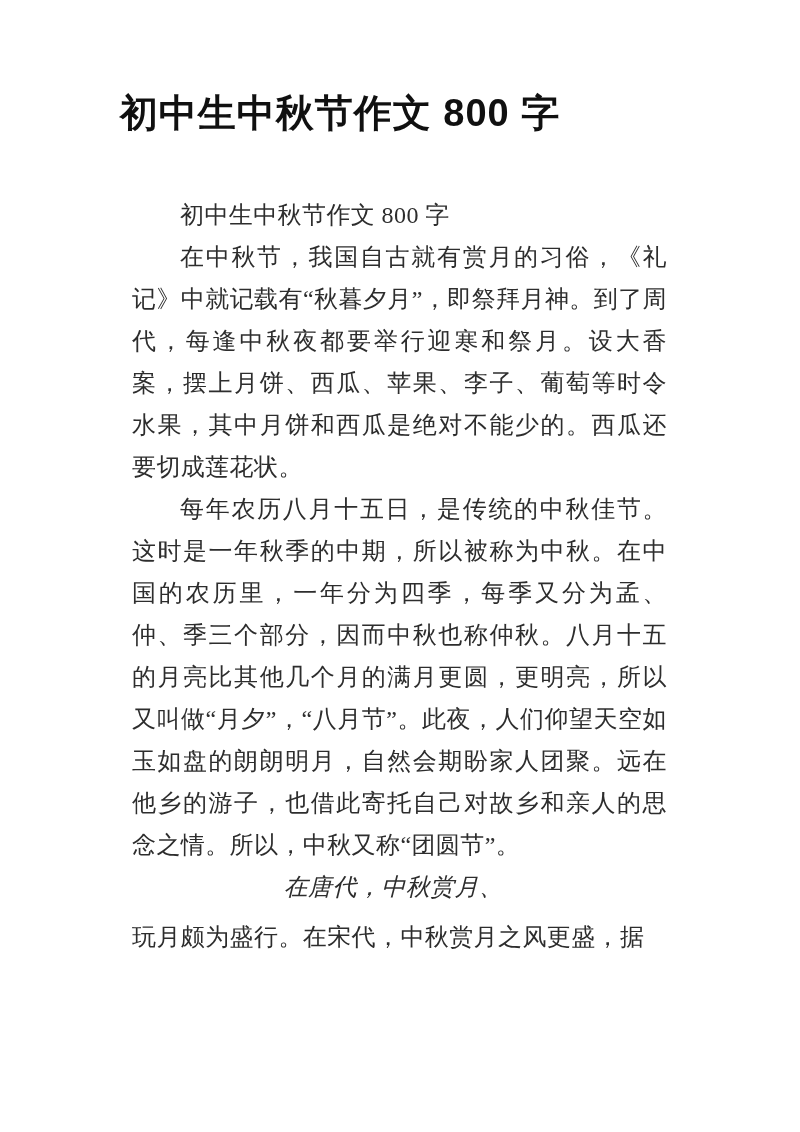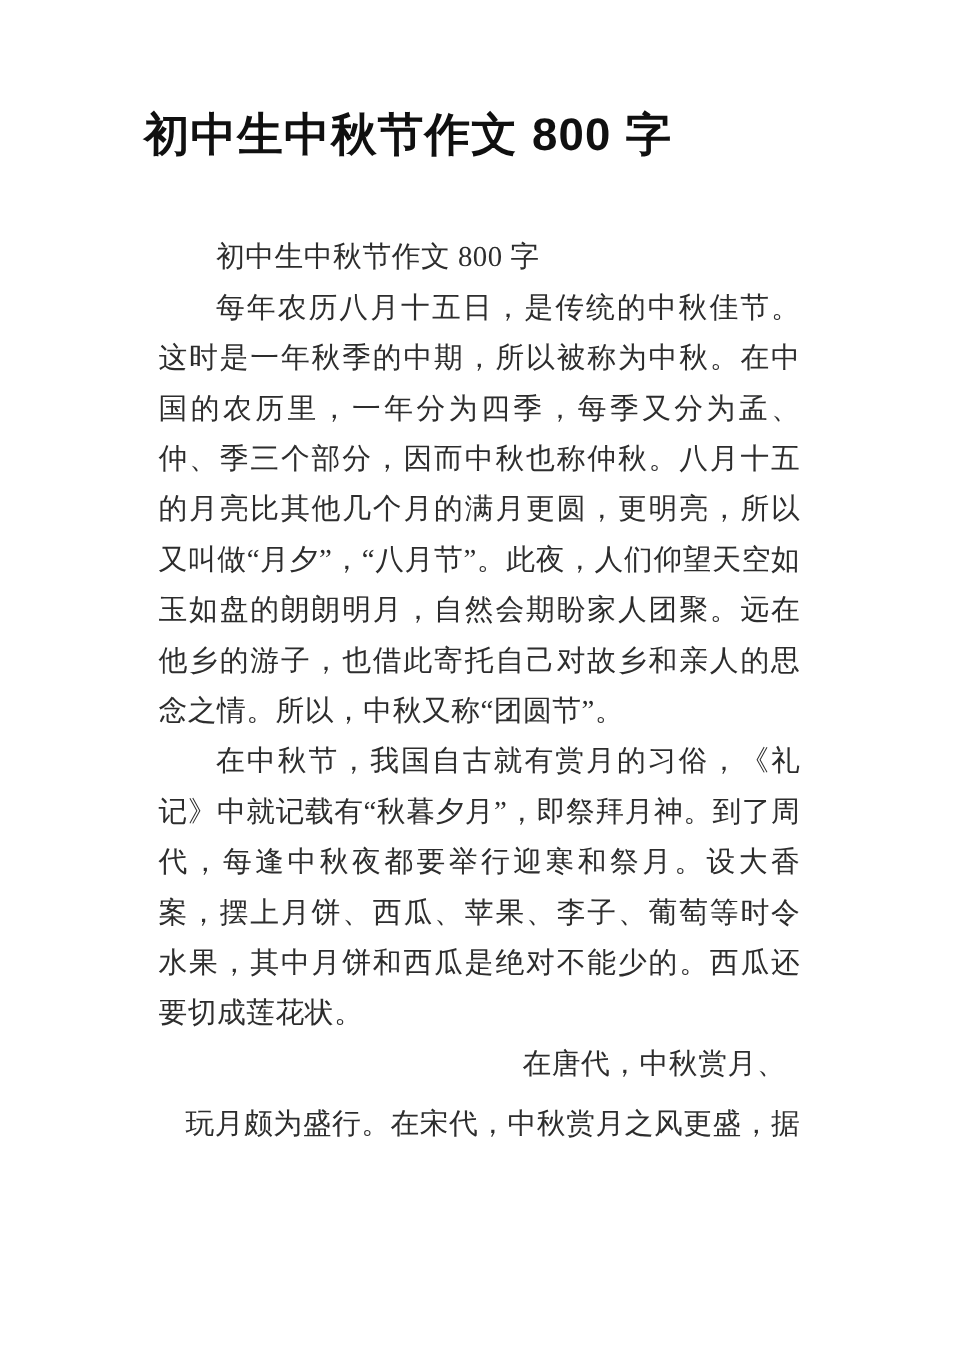--- a/index.html
+++ b/index.html
@@ -41,35 +41,36 @@
     color: var(--text-color);
     text-align: justify;
   }
   .para {
     margin: 0;
     text-indent: 2em;
   }
   .para-fragment-right {
     margin: 0;
     text-indent: 0;
-    text-align: right;
+    text-align: center;
     padding-right: 12px;
+    font-style: italic;
   }
   .para-fragment-left {
     margin: 8px 0 0 0;
     text-indent: 0;
-    text-align: right;
+    text-align: left;
   }
 </style>
 </head>
 <body>
 
 <div class="page">
   <h1 class="doc-title">初中生中秋节作文 800 字</h1>
 
   <div class="doc-body">
     <p class="para">初中生中秋节作文 800 字</p>
+    <p class="para">在中秋节，我国自古就有赏月的习俗，《礼记》中就记载有“秋暮夕月”，即祭拜月神。到了周代，每逢中秋夜都要举行迎寒和祭月。设大香案，摆上月饼、西瓜、苹果、李子、葡萄等时令水果，其中月饼和西瓜是绝对不能少的。西瓜还要切成莲花状。</p>
     <p class="para">每年农历八月十五日，是传统的中秋佳节。这时是一年秋季的中期，所以被称为中秋。在中国的农历里，一年分为四季，每季又分为孟、仲、季三个部分，因而中秋也称仲秋。八月十五的月亮比其他几个月的满月更圆，更明亮，所以又叫做“月夕”，“八月节”。此夜，人们仰望天空如玉如盘的朗朗明月，自然会期盼家人团聚。远在他乡的游子，也借此寄托自己对故乡和亲人的思念之情。所以，中秋又称“团圆节”。</p>
-    <p class="para">在中秋节，我国自古就有赏月的习俗，《礼记》中就记载有“秋暮夕月”，即祭拜月神。到了周代，每逢中秋夜都要举行迎寒和祭月。设大香案，摆上月饼、西瓜、苹果、李子、葡萄等时令水果，其中月饼和西瓜是绝对不能少的。西瓜还要切成莲花状。</p>
     <p class="para-fragment-right">在唐代，中秋赏月、</p>
     <p class="para-fragment-left">玩月颇为盛行。在宋代，中秋赏月之风更盛，据</p>
   </div>
 </div>
 
 </body></html>

